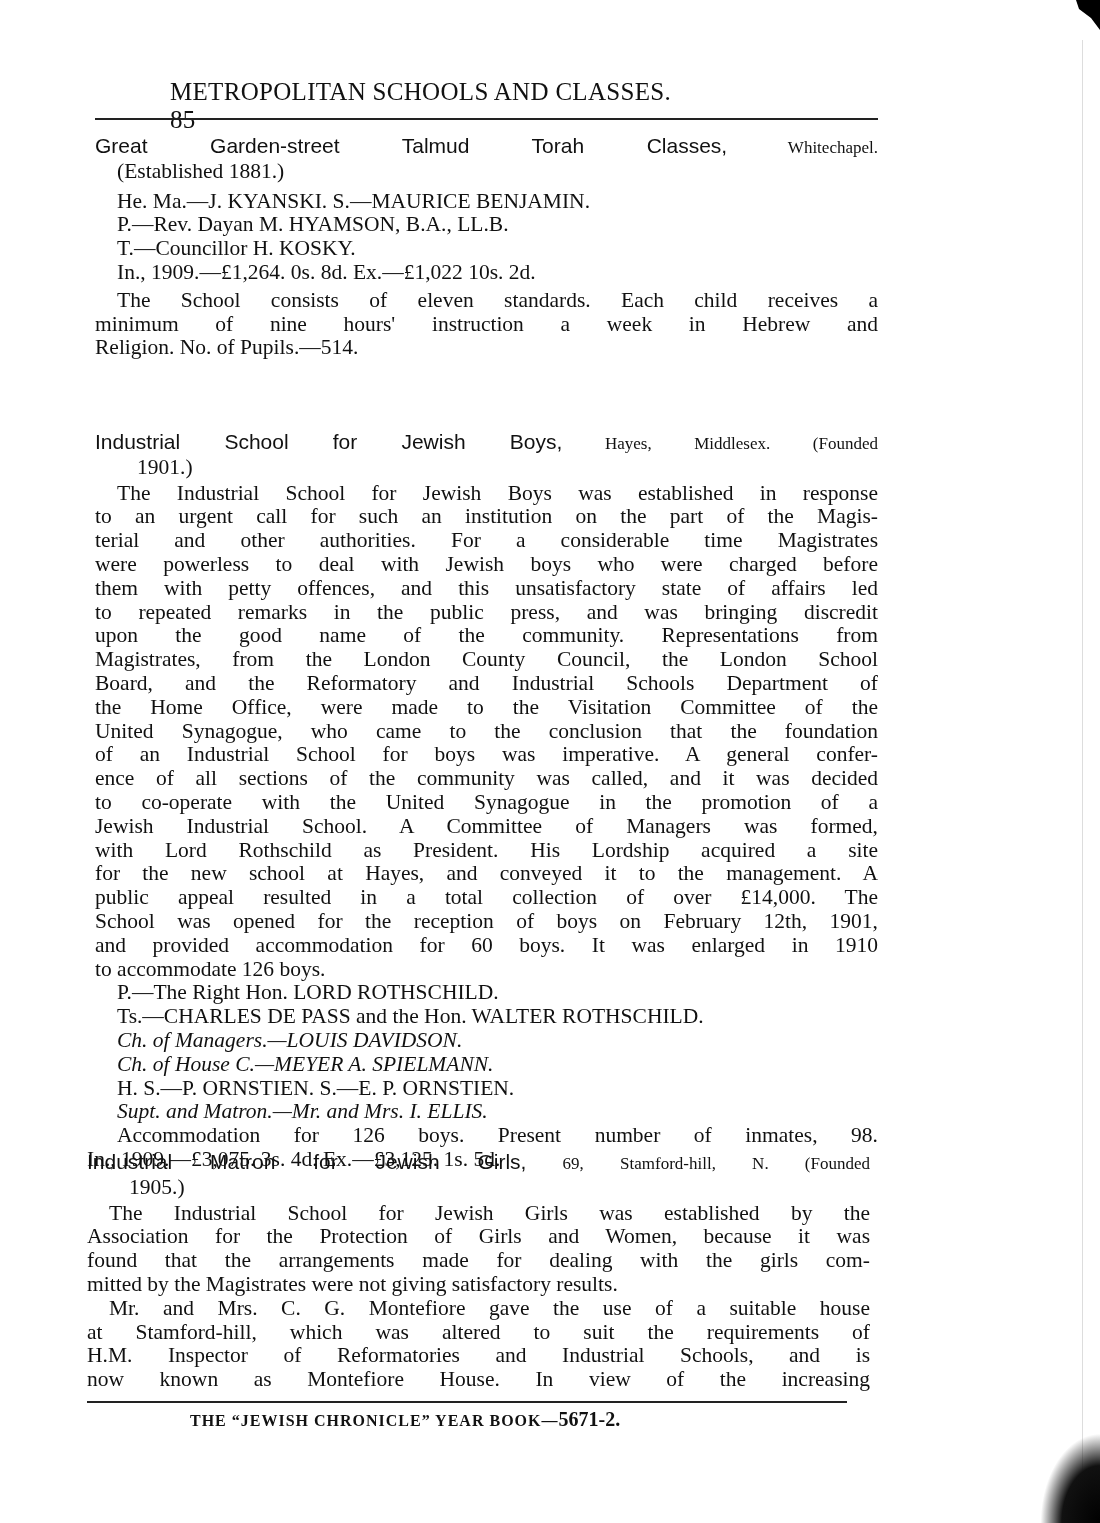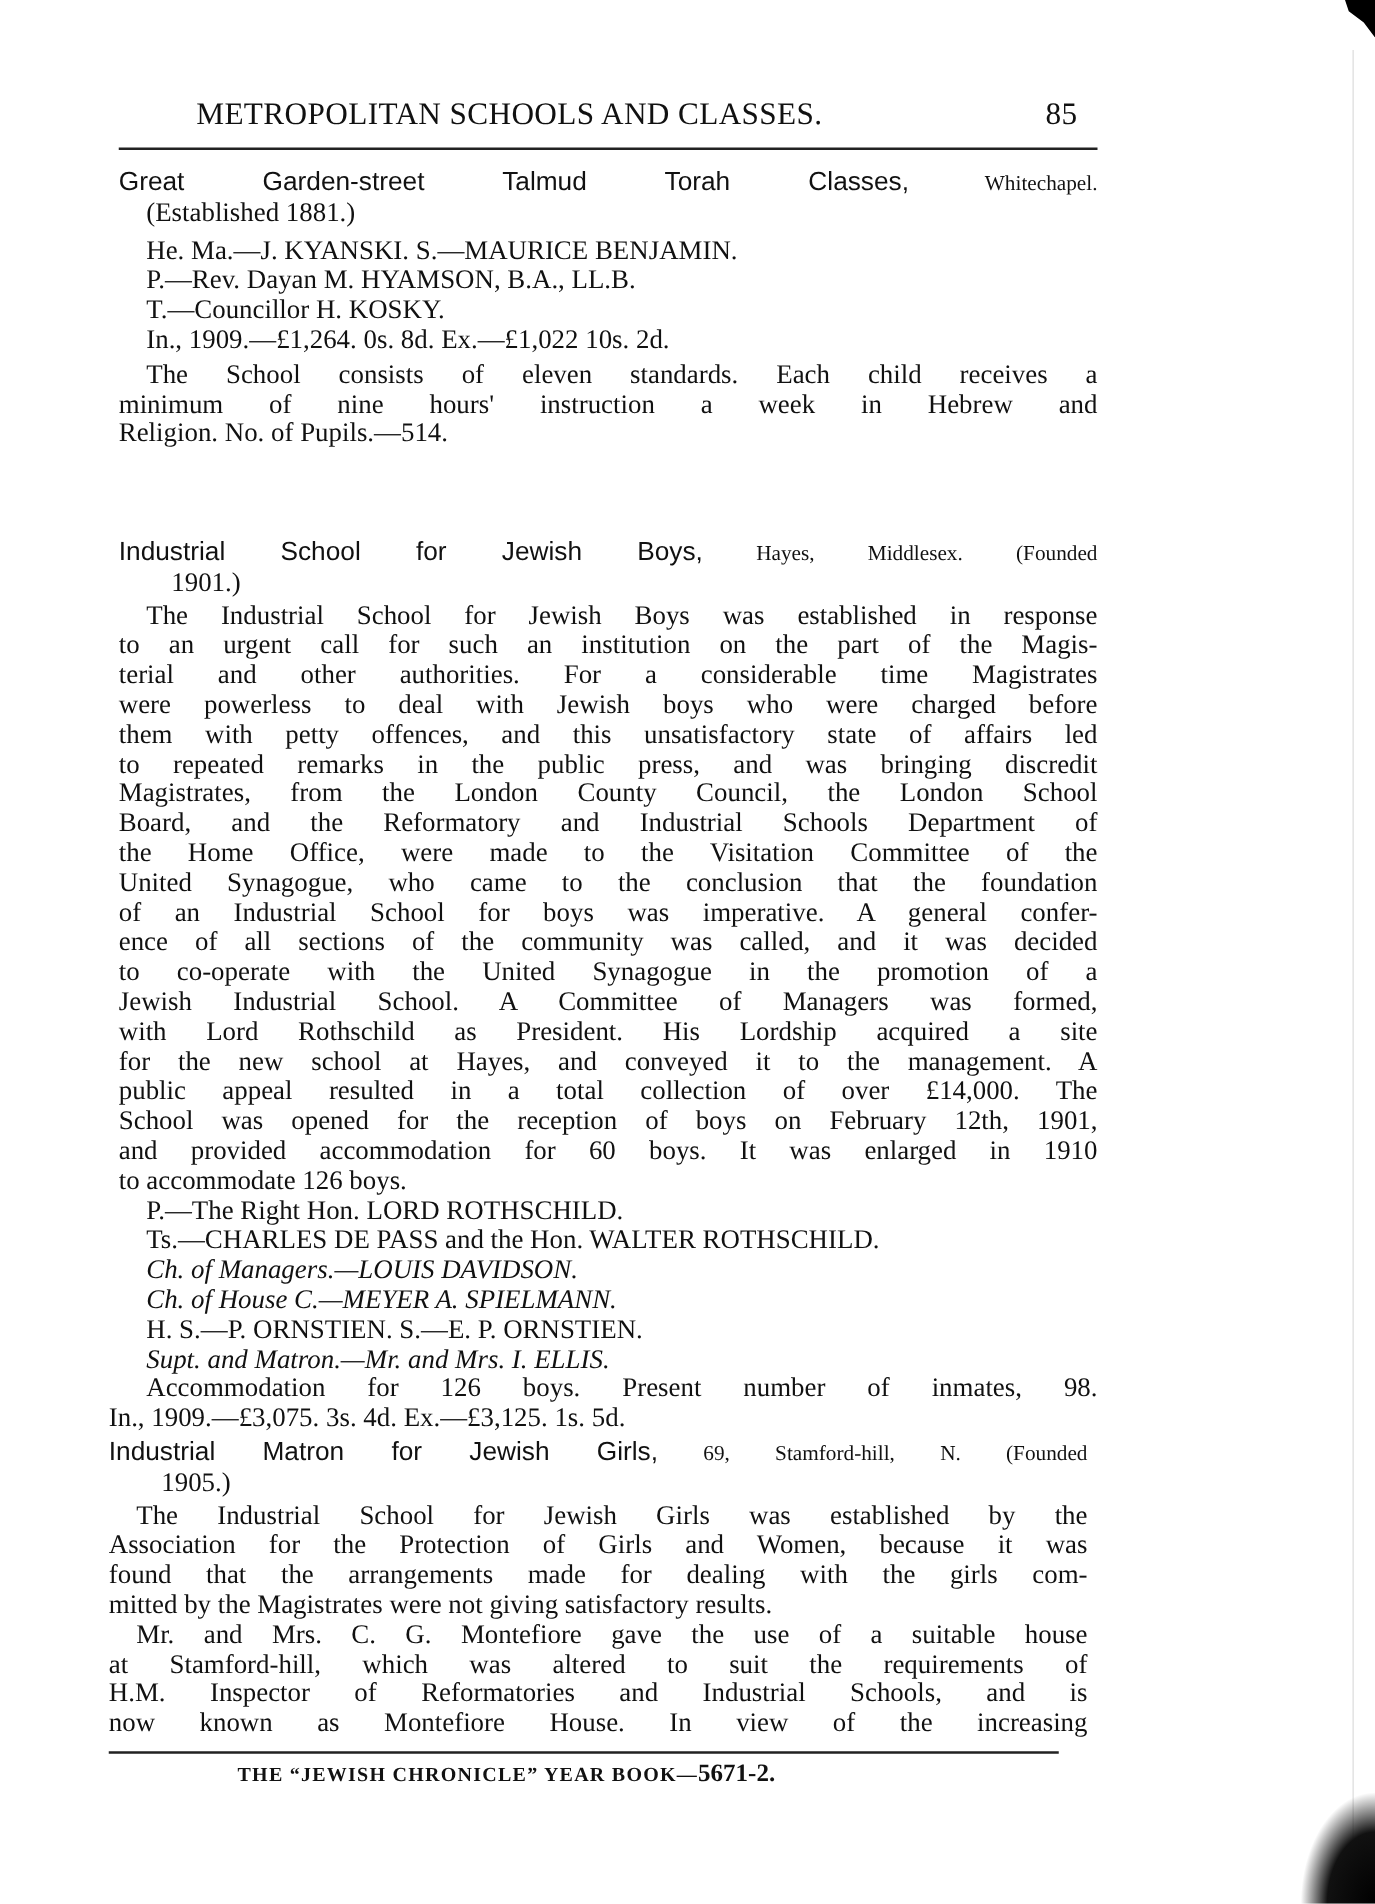--- a/index.html
+++ b/index.html
@@ -2,22 +2,22 @@
 <html><head>
 <meta charset="utf-8">
 <style>
   html, body { margin: 0; padding: 0; }
   body {
     width: 1100px; height: 1523px; background: #ffffff; position: relative; overflow: hidden;
     font-family: "Liberation Serif", "DejaVu Serif", serif; color: #111;
   }
   .page { position: absolute; left: 95px; top: 0; width: 783px; }
   .running-head {
-    position: absolute; top: 78px; left: 62px; width: 705px;
-    font-size: 25px; letter-spacing: 0.3px; display: flex; justify-content: space-between;
+    position: absolute; top: 78px; left: 75px; width: 705px;
+    font-size: 25px; letter-spacing: 0.3px; display: flex; justify-content: space-between; flex-direction: column;
   }
   .rule-top { position: absolute; top: 118px; left: 0; width: 783px; height: 2px; background: #222; }
   .entry-head { font-family: "Liberation Sans", "DejaVu Sans", sans-serif; font-weight: normal; font-size: 21px; }
   .plain { font-family: "Liberation Serif", serif; font-weight: normal; font-size: 17px; }
   .block { position: absolute; left: 0; width: 783px; font-size: 21.5px; line-height: 23.8px; }
   .line { white-space: nowrap; }
   .just { text-align: justify; text-align-last: justify; }
   .indent1 { padding-left: 22px; }
   .indent2 { padding-left: 42px; }
   .ital { font-style: italic; }
@@ -72,20 +72,21 @@
       <span class="entry-head">Industrial School for Jewish Boys,</span><span class="plain"> Hayes, Middlesex.   (Founded</span>
     </div>
     <div class="line indent2">1901.)</div>
     <div style="height:2px"></div>
     <div class="line just indent1">The Industrial School for Jewish Boys was established in response</div>
     <div class="line just">to an urgent call for such an institution on the part of the Magis-</div>
     <div class="line just">terial and other authorities.   For a considerable time Magistrates</div>
     <div class="line just">were powerless to deal with Jewish boys who were charged before</div>
     <div class="line just">them with petty offences, and this unsatisfactory state of affairs led</div>
     <div class="line just">to repeated remarks in the public press, and was bringing discredit</div>
+    <div class="line just">upon the good name of the community.   Representations from</div>
     <div class="line just">Magistrates, from the London County Council, the London School</div>
     <div class="line just">Board, and the Reformatory and Industrial Schools Department of</div>
     <div class="line just">the Home Office, were made to the Visitation Committee of the</div>
     <div class="line just">United Synagogue, who came to the conclusion that the foundation</div>
     <div class="line just">of an Industrial School for boys was imperative.  A general confer-</div>
     <div class="line just">ence of all sections of the community was called, and it was decided</div>
     <div class="line just">to co-operate with the United Synagogue in the promotion of a</div>
     <div class="line just">Jewish Industrial School.  A Committee of Managers was formed,</div>
     <div class="line just">with Lord Rothschild as President.   His Lordship acquired a site</div>
     <div class="line just">for the new school at Hayes, and conveyed it to the management.  A</div>

